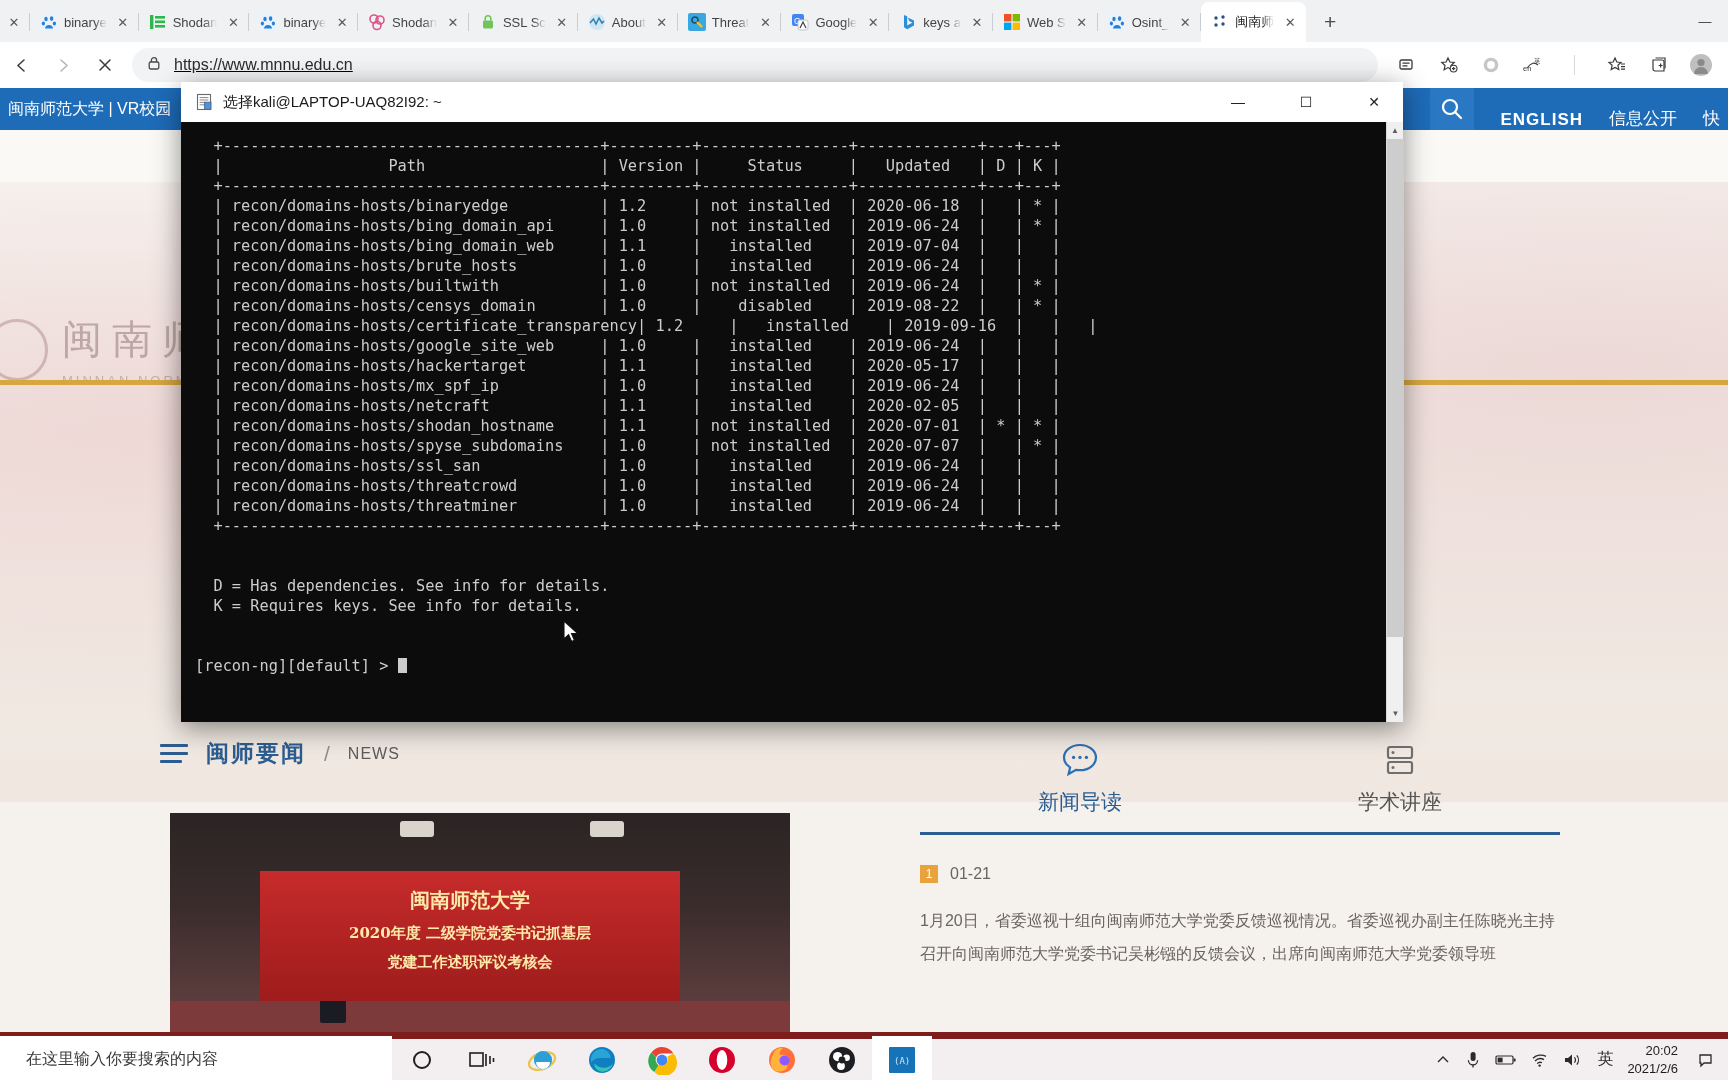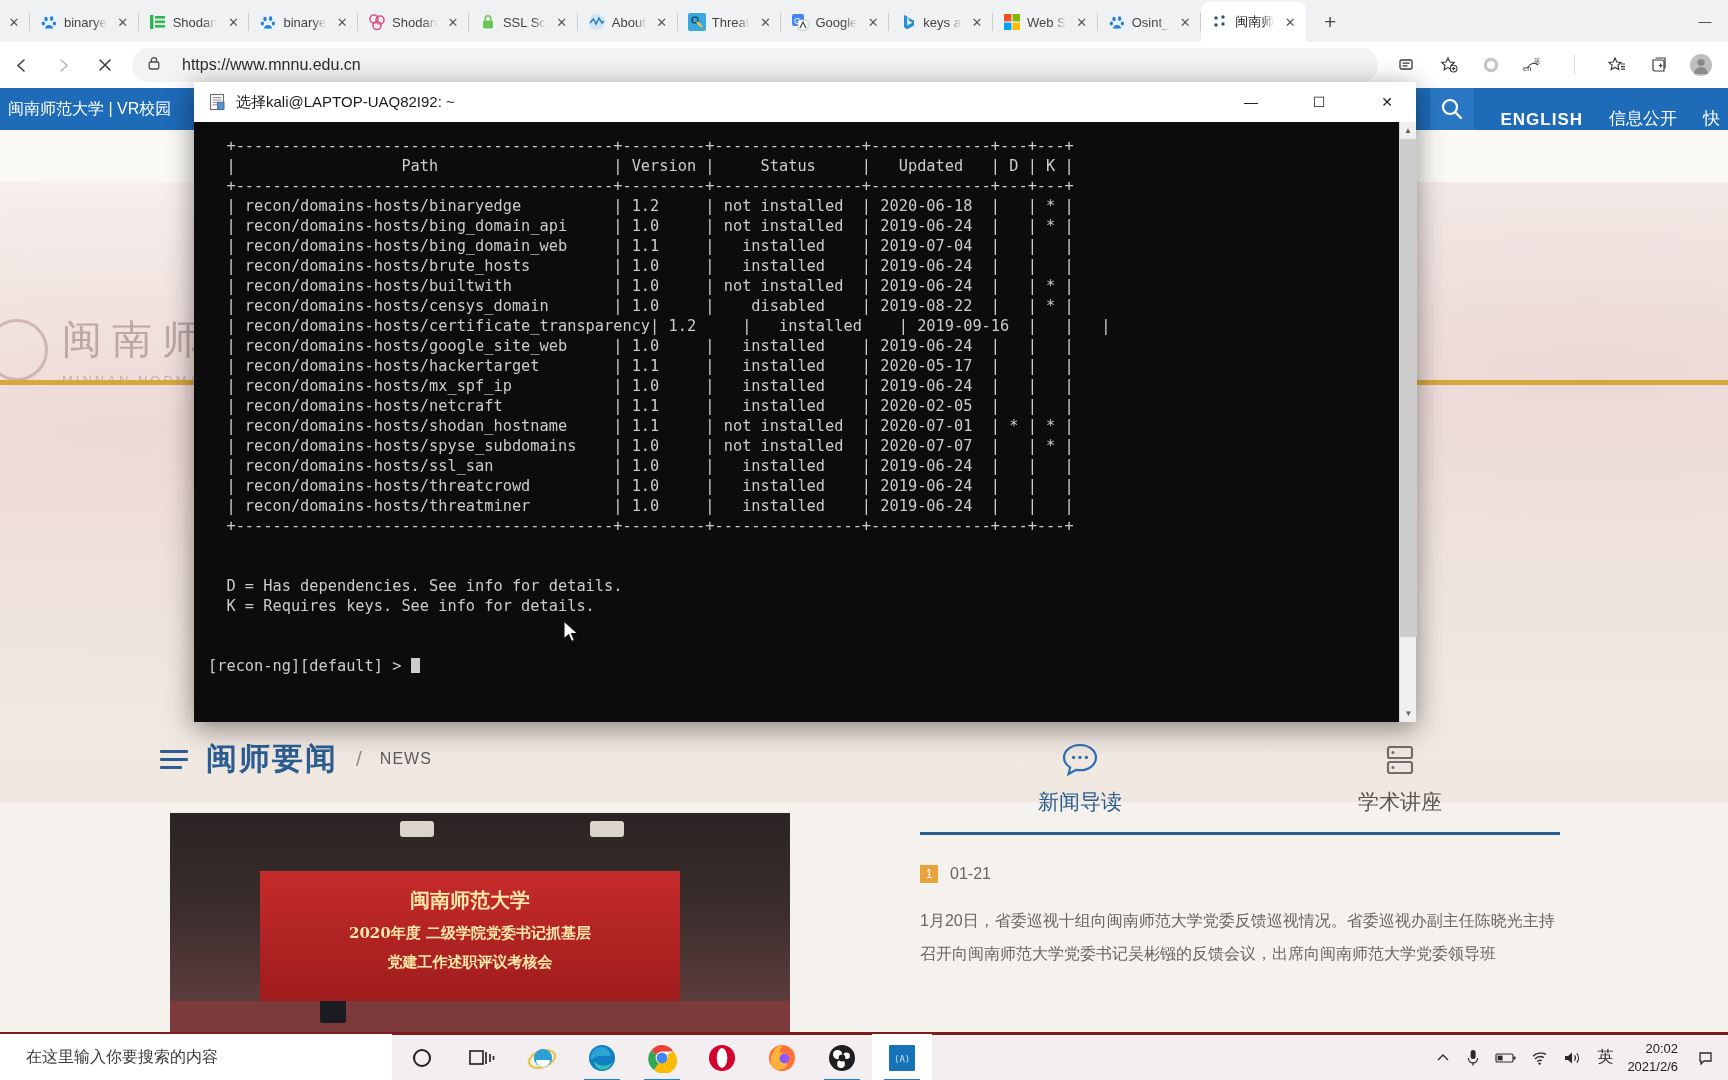--- a/index.html
+++ b/index.html
@@ -60,21 +60,21 @@
     background:#fff; display:flex; align-items:center; gap:0;
   }
   .tbicon {
     width:36px; height:36px; margin:0 3px; display:flex;
     align-items:center; justify-content:center; color:#3a3a3a;
     border-radius:5px; flex:0 0 36px;
   }
   #urlbar {
     flex:1 1 auto; height:34px; background:#f2f3f4; border-radius:17px;
     display:flex; align-items:center; padding:0 14px; margin:0 8px 0 6px;
-    gap:20px; min-width:0;
+    gap:12px; min-width:0;text-decoration:underline;
   }
   #urlbar .urltext { font-size:16px; color:#2b2b2b; white-space:nowrap; }
   #tbright { display:flex; align-items:center; flex:0 0 auto; padding-right:6px; }
   .tbicon.fav { background:#fff; box-shadow:0 0 0 0 transparent; }
 
   
   #site {
     position:absolute; top:88px; left:0; width:1728px; height:950px;
     background:#f5f1ec; overflow:hidden;
   }
@@ -118,21 +118,21 @@
   }
 
   #news-section { position:absolute; top:650px; left:0; width:1728px; height:300px; }
   #news-left { position:absolute; left:160px; top:0; width:640px; }
   #news-head { display:flex; align-items:center; gap:18px; }
   #news-ham { width:28px; display:flex; flex-direction:column; gap:5px; }
   #news-ham span { display:block; height:3px; background:#2c5d91; border-radius:1px; }
   #news-ham span:nth-child(1){ width:28px;}
   #news-ham span:nth-child(2){ width:28px;}
   #news-ham span:nth-child(3){ width:22px;}
-  #news-zh { font-size:31px; color:#2c5d91; font-weight:bold; letter-spacing:2px; }
+  #news-zh { font-size:23px; color:#2c5d91; font-weight:bold; letter-spacing:2px; }
   #news-sep { font-size:21px; color:#8e8e8e; }
   #news-en { font-size:16px; color:#5c5c5c; letter-spacing:1px; }
   #news-photo {
     position:absolute; left:10px; top:75px; width:620px; height:230px;
     background:linear-gradient(180deg,#2b2424 0%,#3a2c2c 40%,#6b4444 100%);
     overflow:hidden;
   }
   #photo-banner {
     position:absolute; left:90px; top:58px; width:420px; height:130px;
     background:linear-gradient(180deg,#c72b2b,#9e1c1c);
@@ -165,21 +165,21 @@
   #nr-num {
     width:18px; height:18px; background:#e8a33d; color:#fff; font-size:12px;
     display:flex; align-items:center; justify-content:center; flex:0 0 18px;
   }
   #nr-title { font-size:19px; color:#1f4e82; font-weight:bold; flex:1 1 auto; }
   #nr-date { font-size:16px; color:#666; flex:0 0 auto; }
   #nr-body { margin-top:22px; font-size:16px; color:#6a6560; line-height:2.05; }
 
   
   #term {
-    position:absolute; left:194px; top:82px; width:1222px; height:640px;
+    position:absolute; left:181px; top:82px; width:1222px; height:640px;
     background:#0c0c0c; box-shadow:0 6px 26px rgba(0,0,0,.45);
   }
   #term-title {
     height:40px; background:#fff; display:flex; align-items:center;
     padding-left:14px; gap:10px;
   }
   #term-ticon { width:18px; height:18px; flex:0 0 18px; }
   #term-ttext { font-size:15px; color:#1b1b1b; flex:1 1 auto; }
   .tw-btn {
     width:58px; height:40px; display:flex; align-items:center;
@@ -209,21 +209,21 @@
     vertical-align:-2px;
   }
   #mouse-cursor {
     position:absolute; left:563px; top:620px; width:0; height:0; z-index:60;
   }
 
   
   #taskbar {
     position:absolute; left:0; bottom:0; width:1728px; height:48px;
     background:#f3eef0; display:flex; align-items:center;
-    border-top:3px solid #7f1d1d;
+    border-top:7px solid #7f1d1d;
   }
   #tb-search {
     width:392px; height:48px; background:#fff; display:flex; align-items:center;
     padding-left:26px; font-size:16px; color:#3a3a3a; flex:0 0 392px;
   }
   .tb-app {
     width:60px; height:48px; display:flex; align-items:center;
     justify-content:center; position:relative; flex:0 0 60px;
   }
   .tb-app.open::after {

